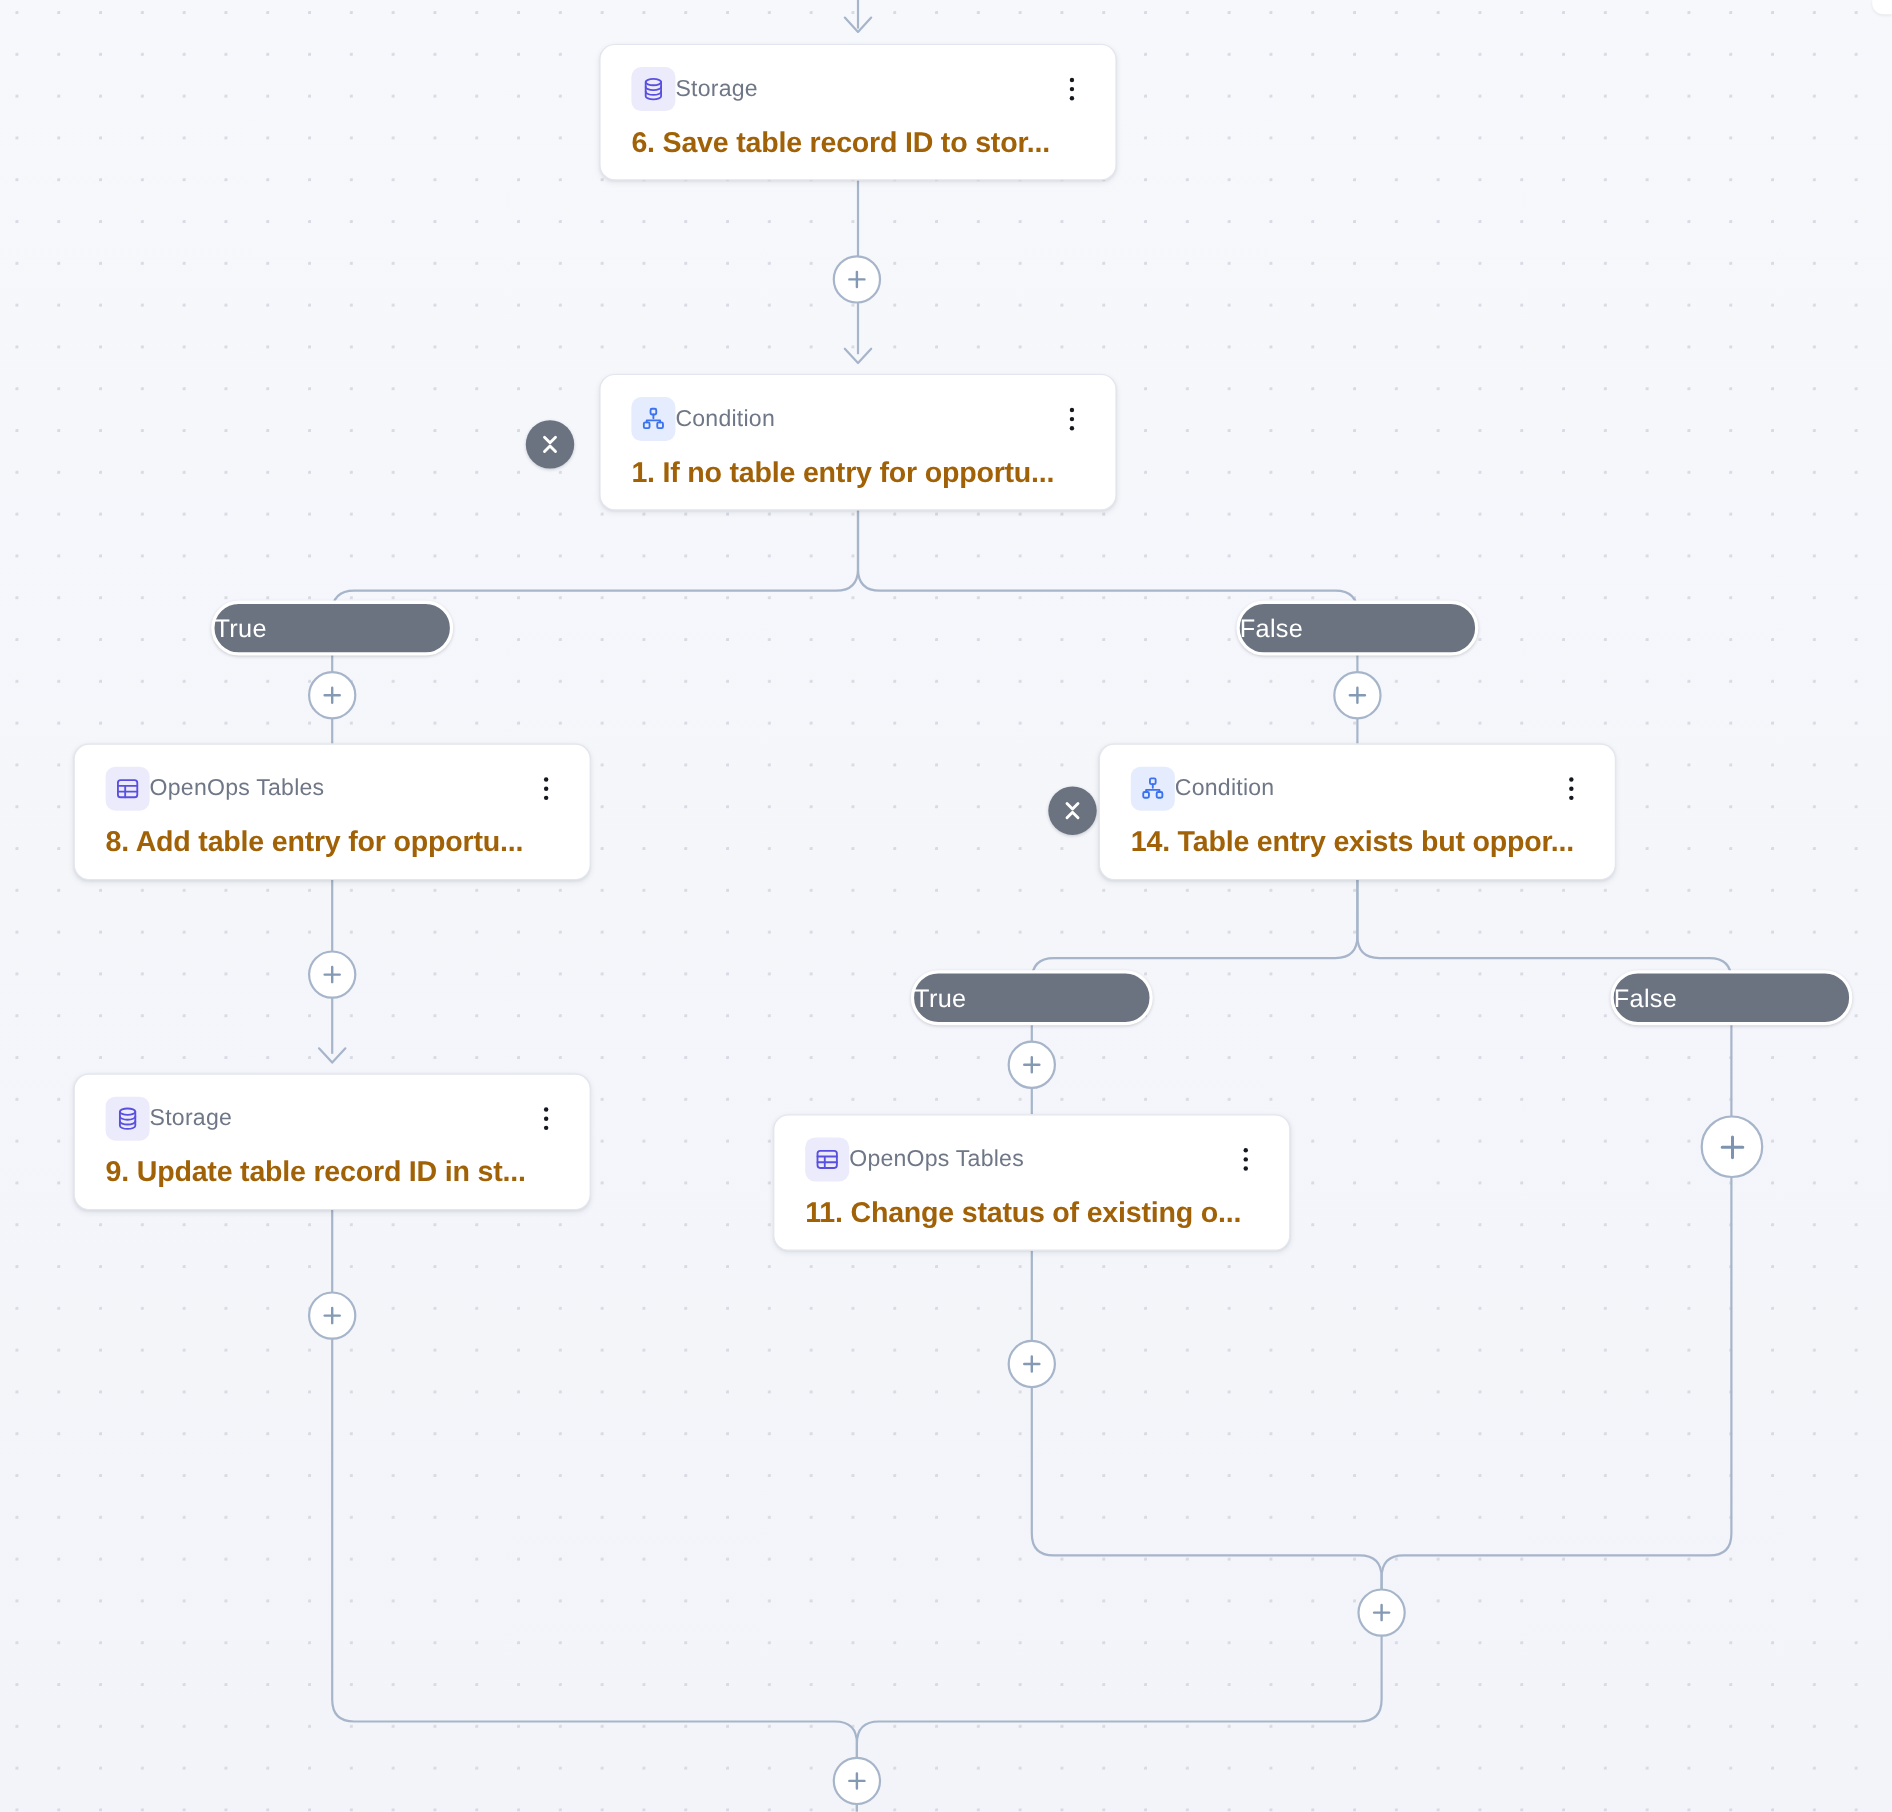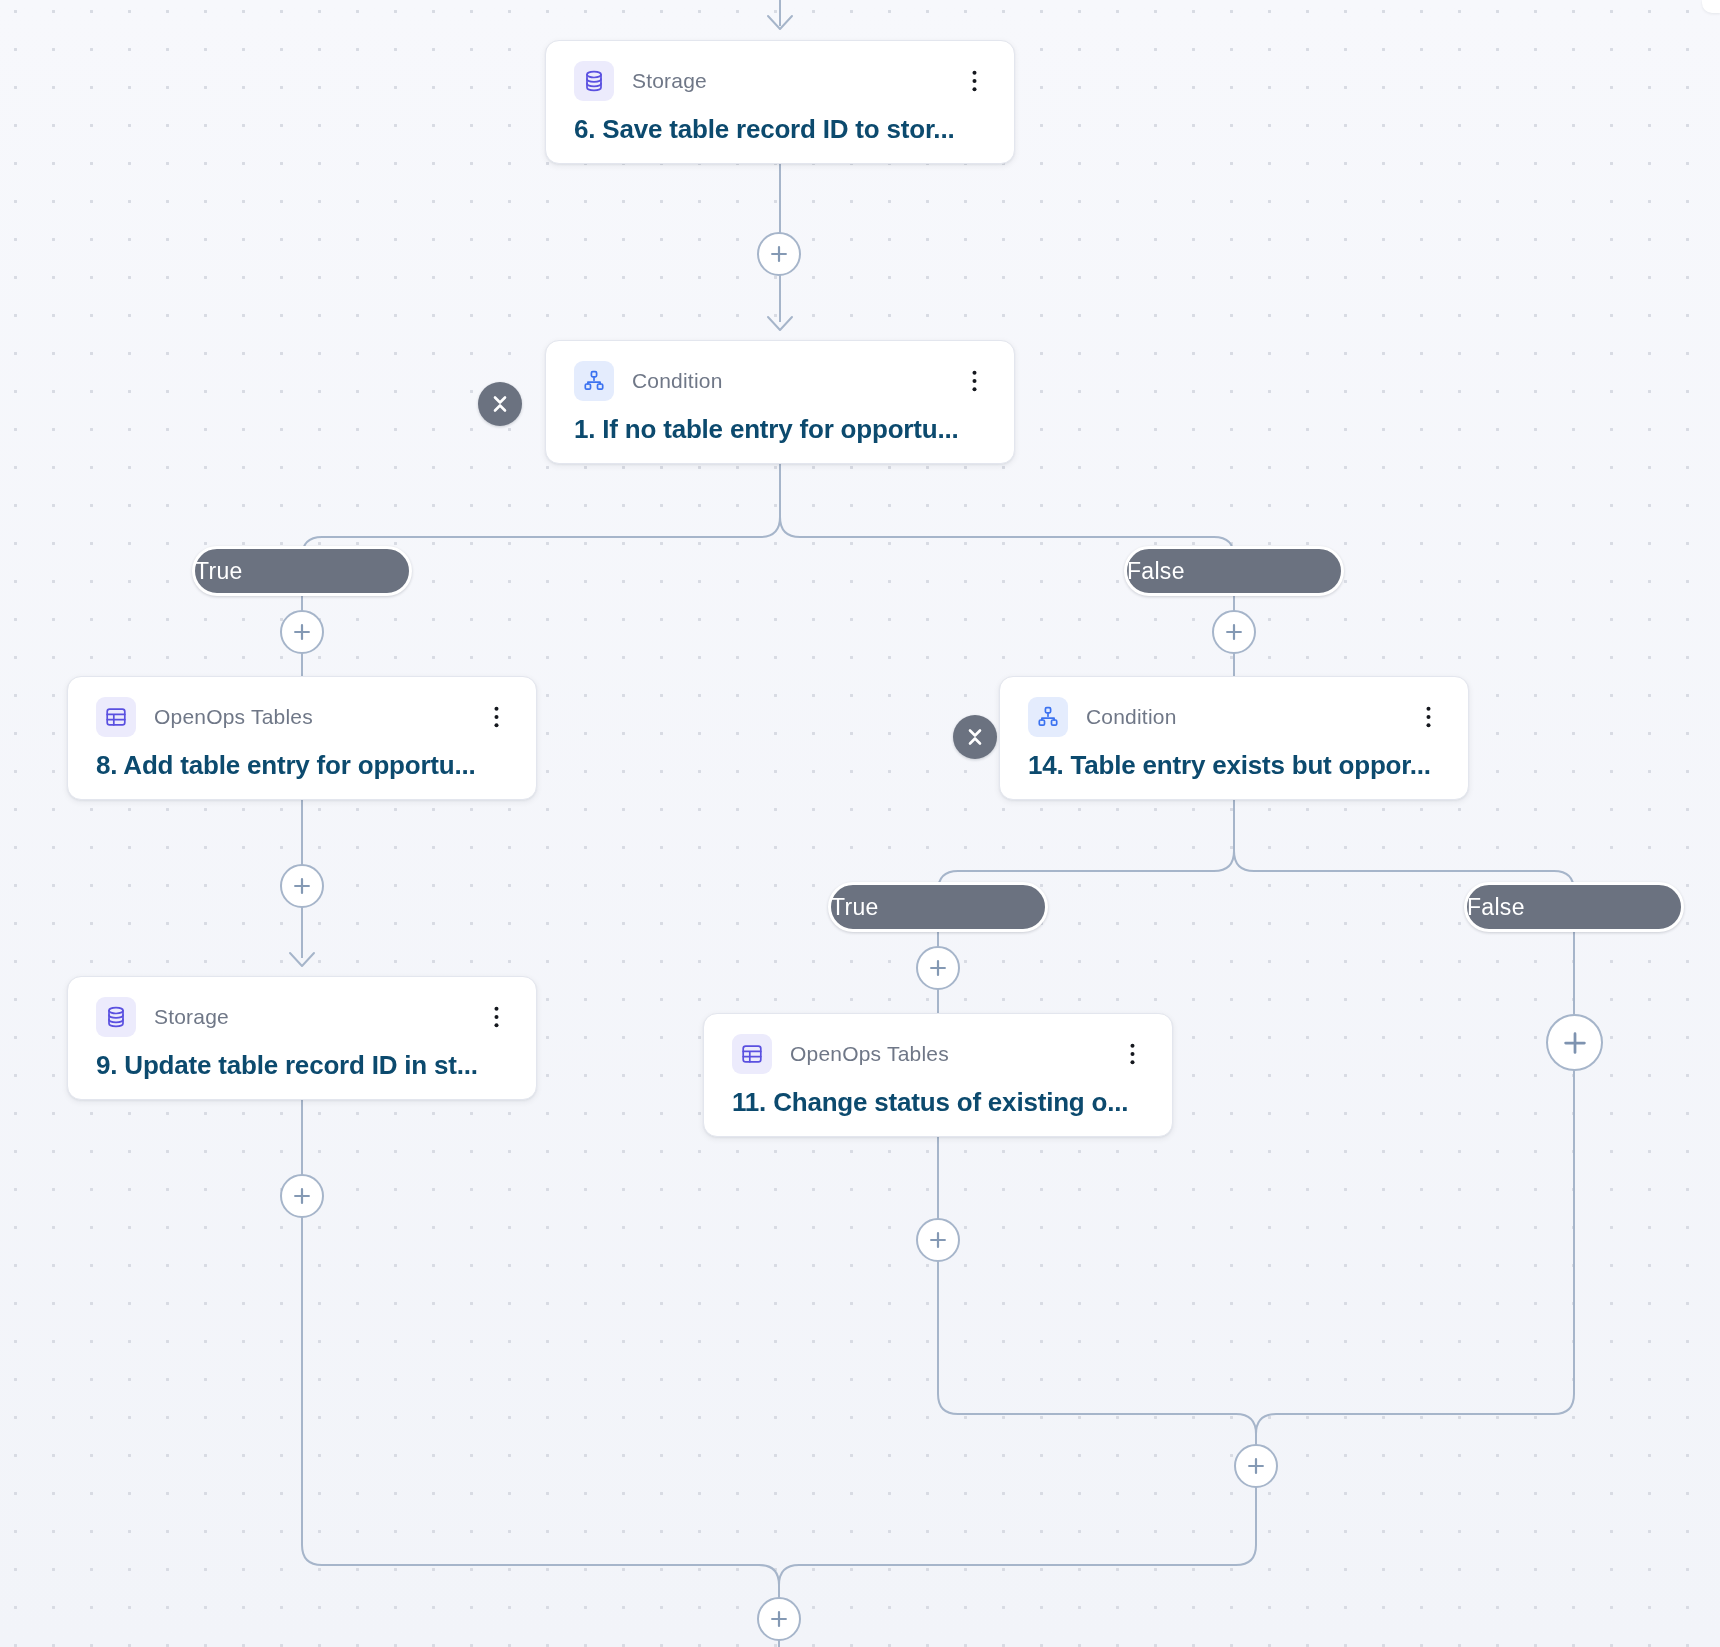--- a/index.html
+++ b/index.html
@@ -14,27 +14,27 @@
     background-size:38px 38px, 100% 100%;
     background-position:14px 10px, 0 0;
   }
   svg.edges { position:absolute; left:0; top:0; z-index:1; }
   .node {
     position:absolute; width:470px; height:124px; background:#ffffff;
     border:1px solid #e3e6ee; border-radius:14px; z-index:3;
     box-shadow:0 2px 6px rgba(16,24,40,.07), 0 1px 2px rgba(16,24,40,.05);
     padding:20px 28px; cursor:pointer;
   }
-  .node-head { display:flex; align-items:center; gap:18px; position:relative; height:40px; }
+  .node-head { display:flex; align-items:center; position:relative; height:40px; }
   .icon-box { width:40px; height:40px; border-radius:9px; display:flex; align-items:center; justify-content:center; flex:0 0 auto; }
   .icon-box.purple { background:#ecebfc; }
   .icon-box.blue   { background:#e4ecfd; }
   .app-label { font-size:21px; color:#6f7787; letter-spacing:.2px; }
   .kebab { position:absolute; right:2px; top:50%; transform:translateY(-50%); padding:4px 6px; cursor:pointer; line-height:0; }
-  .node-title { margin-top:13px; font-size:26px; font-weight:600; color:#0c4a6e; letter-spacing:-.2px; white-space:nowrap; overflow:hidden; }
+  .node-title { margin-top:13px; font-size:26px; font-weight:600; color:#a16207; letter-spacing:-.2px; white-space:nowrap; overflow:hidden; }
   .pill {
     position:absolute; width:220px; height:50px; background:#6b7280;
     border:3px solid #ffffff; border-radius:25px; z-index:2;
     display:flex; align-items:center; justify-content:flex-start;
     color:#ffffff; font-size:23px; letter-spacing:.3px;
     box-shadow:0 1px 3px rgba(16,24,40,.18);
   }
   .plus {
     position:absolute; width:44px; height:44px; border-radius:50%;
     background:#ffffff; border:2px solid #a6b5ca; z-index:2;

